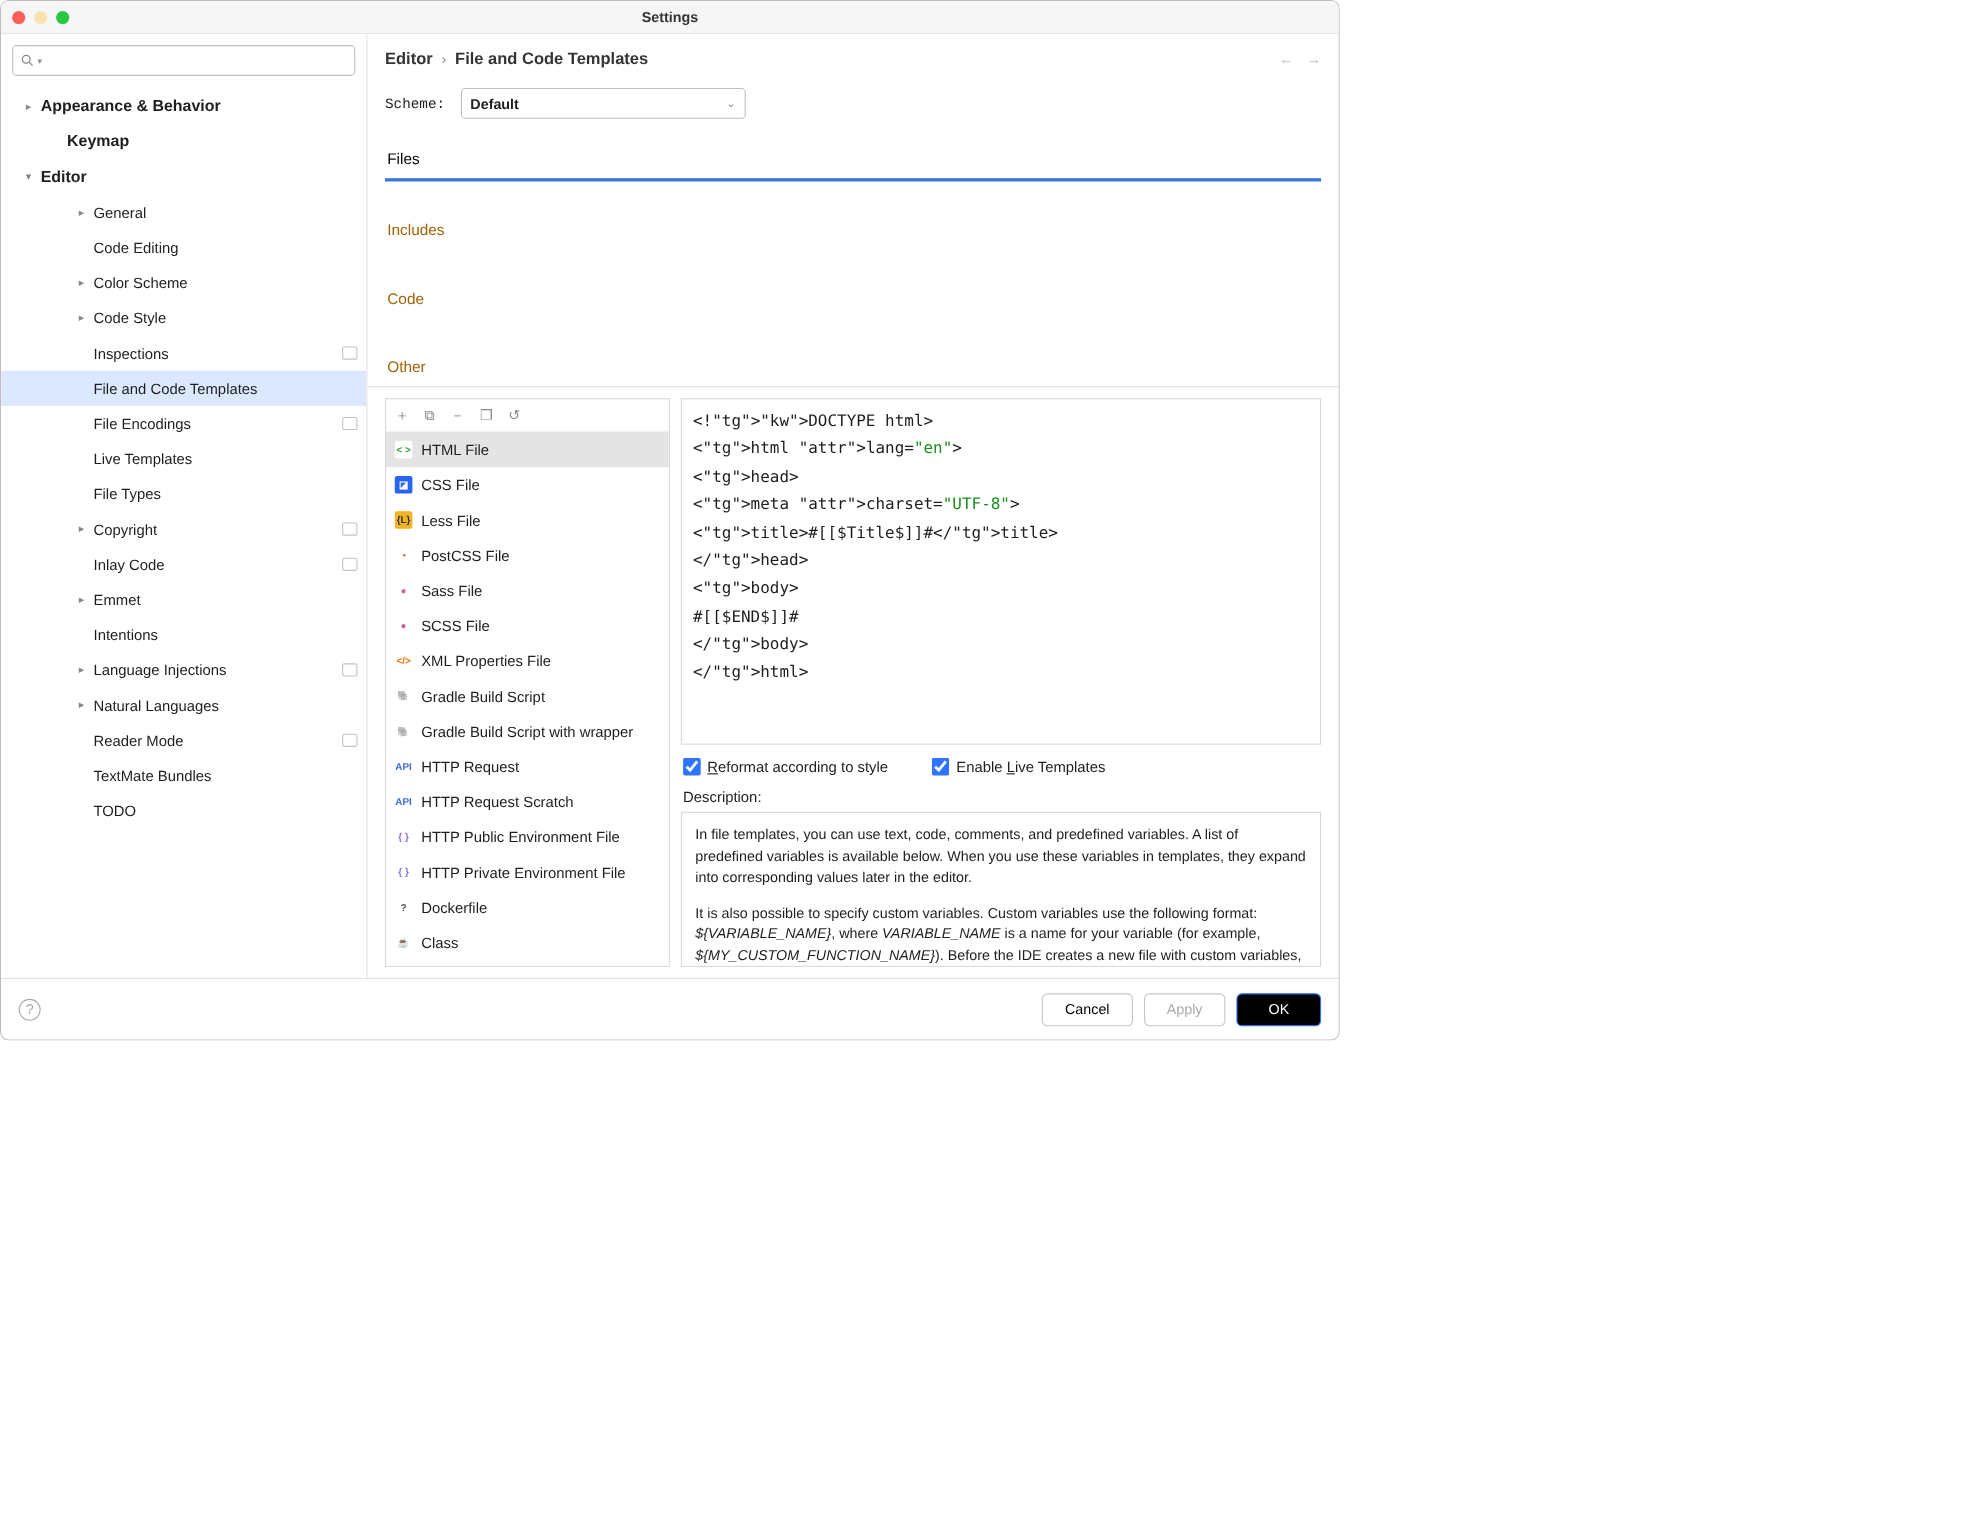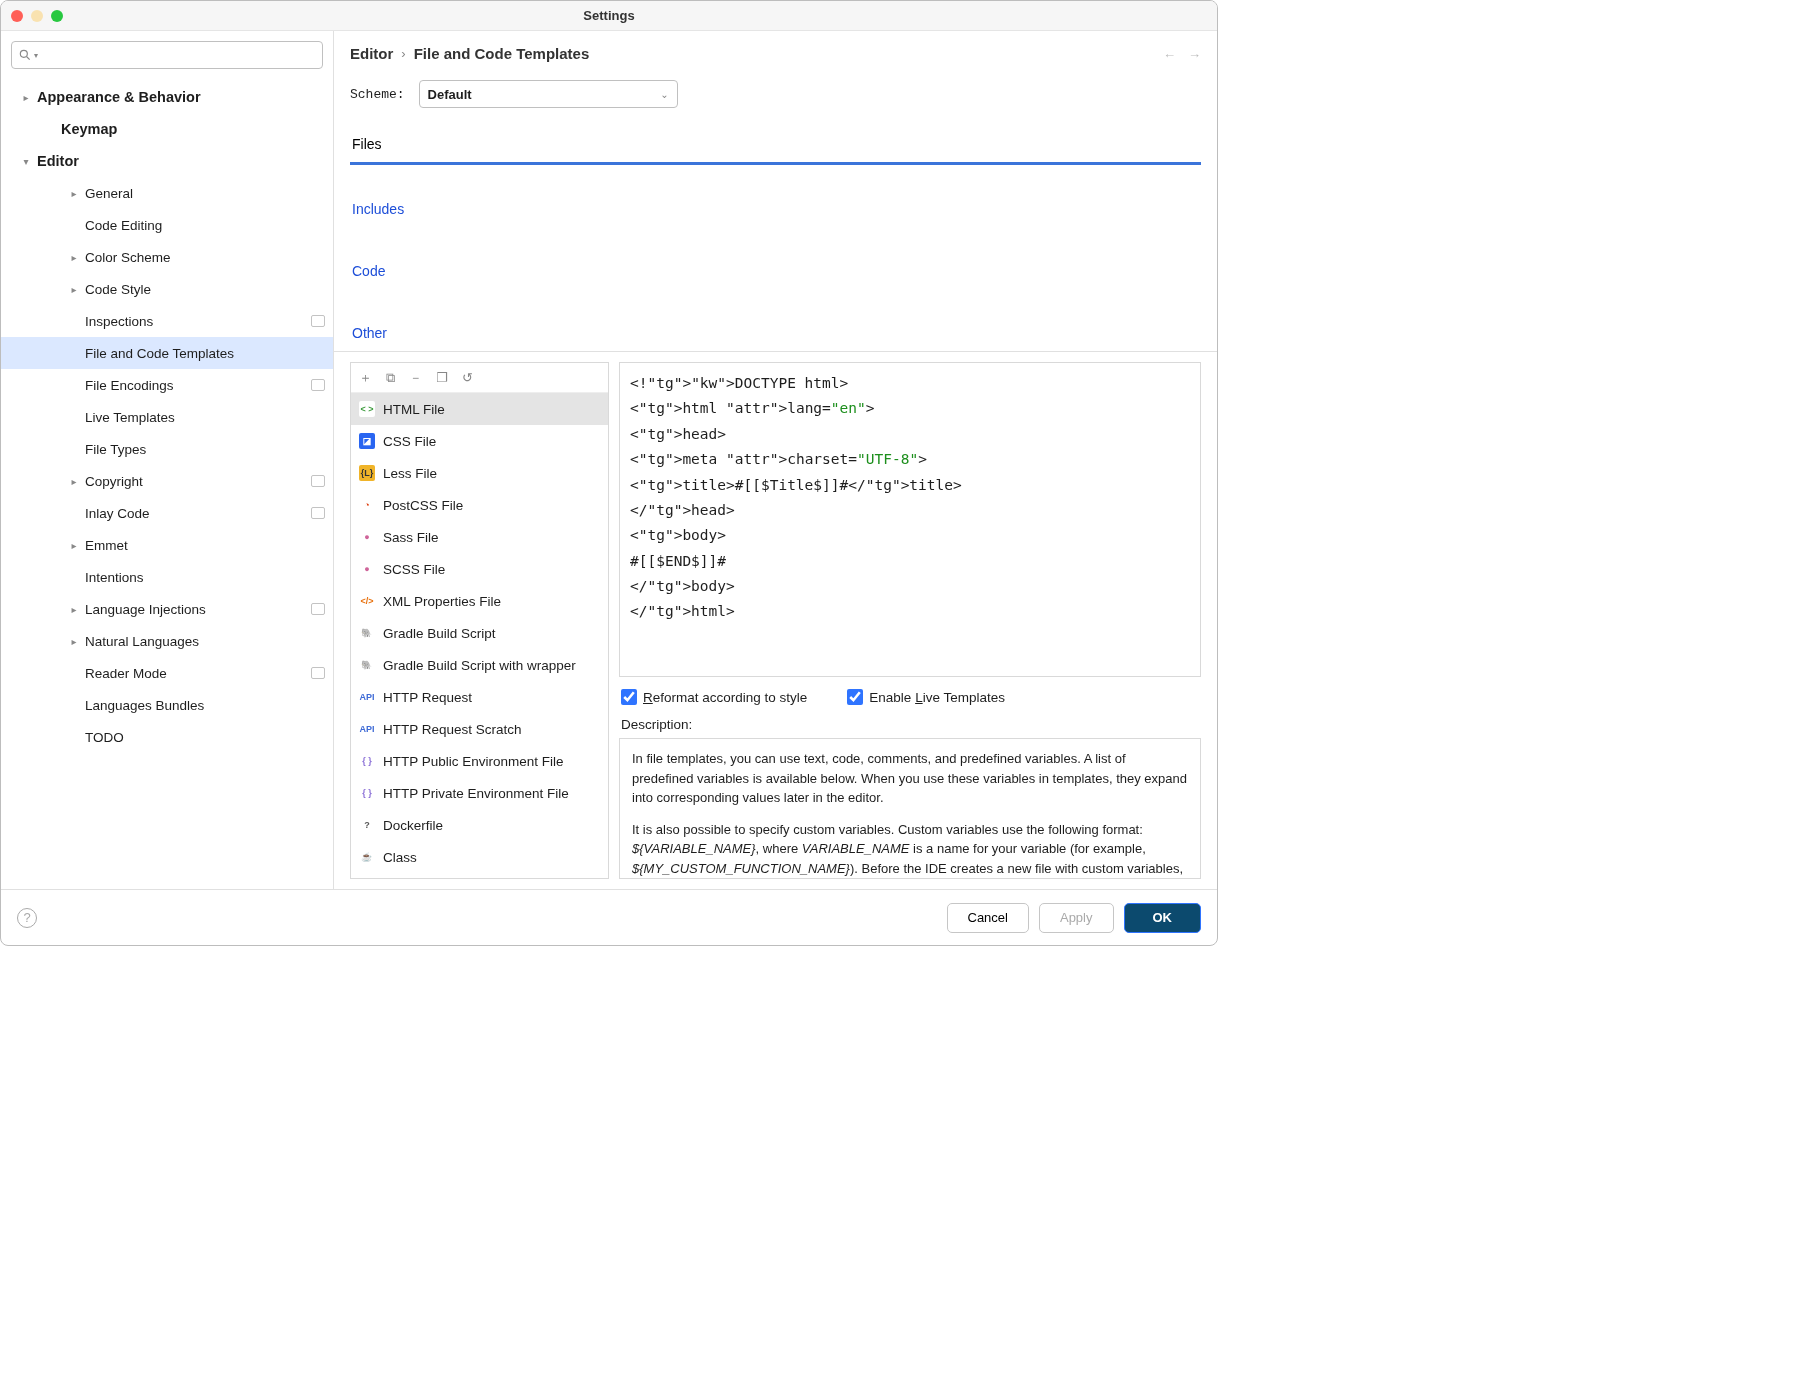--- a/index.html
+++ b/index.html
@@ -28,21 +28,21 @@
 .tree-item .side-icon { width: 14px; height: 12px; border: 1px solid #aaa; border-radius: 2px; margin-right: 8px; opacity: 0.7; }
 .content { flex: 1; display: flex; flex-direction: column; min-width: 0; }
 .breadcrumb { display: flex; align-items: center; padding: 14px 16px 10px 16px; }
 .breadcrumb .bc { font-size: 15px; font-weight: 600; color: #333; }
 .breadcrumb .sep { margin: 0 8px; color: #888; }
 .breadcrumb .navarr { margin-left: auto; display: flex; gap: 12px; color: #bbb; }
 .schemerow { display: flex; align-items: center; padding: 8px 16px 14px 16px; gap: 14px; }
 .schemerow .lbl { font-size: 13px; font-family: Liberation Mono, monospace; }
 .scheme-sel { width: 259px; height: 28px; border: 1px solid #c0c0c0; border-radius: 4px; display: flex; align-items: center; padding: 0 8px; background: #fff; font-size: 13px; justify-content: space-between; }
 .tabs { display: flex; gap: 28px; padding: 0 16px; border-bottom: 1px solid #e0e0e0; margin-top: 6px; flex-direction: column; }
-.tab { padding: 8px 2px 10px 2px; font-size: 14px; color: #1d4ed8; cursor: default; }
+.tab { padding: 8px 2px 10px 2px; font-size: 14px; color: #a16207; cursor: default; }
 .tab.active { color: #000; border-bottom: 3px solid #3b74da; font-weight: 500; }
 .workrow { flex: 1; display: flex; padding: 10px 16px; gap: 10px; min-height: 0; }
 .tpl-panel { width: 259px; border: 1px solid #d9d9d9; display: flex; flex-direction: column; min-height: 0; }
 .tpl-toolbar { height: 30px; display: flex; align-items: center; gap: 14px; padding: 0 8px; border-bottom: 1px solid #eee; color: #888; }
 .tpl-list { flex: 1; overflow: auto; }
 .tpl-item { display: flex; align-items: center; height: 32px; padding: 0 8px; gap: 8px; font-size: 13.5px; white-space: nowrap; overflow: hidden; }
 .tpl-item.sel { background: #e4e4e4; }
 .ticon { width: 16px; height: 16px; display: flex; align-items: center; justify-content: center; font-size: 10px; font-weight: 700; border-radius: 2px; flex-shrink: 0; }
 .editor-side { flex: 1; display: flex; flex-direction: column; min-width: 0; min-height: 0; }
 .code-box { height: 315px; border: 1px solid #d9d9d9; padding: 8px 10px; font-family: "Menlo","Consolas",monospace; font-size: 14.5px; line-height: 1.75; background: #fff; overflow: auto; }
@@ -51,21 +51,21 @@
 .checks label { display: flex; align-items: center; gap: 6px; font-size: 13.5px; }
 .checks input[type=checkbox] { width: 16px; height: 16px; accent-color: #2f74ff; }
 .desc-label { font-size: 13.5px; padding: 0 2px 6px 2px; }
 .desc-box { border: 1px solid #d9d9d9; padding: 10px 12px; font-size: 13px; line-height: 1.5; overflow: auto; flex: 1; min-height: 0; }
 .desc-box i { font-style: italic; }
 .footer { height: 56px; border-top: 1px solid #e0e0e0; display: flex; align-items: center; padding: 0 16px; gap: 10px; }
 .help { width: 20px; height: 20px; border: 1.5px solid #aaa; border-radius: 50%; display: flex; align-items: center; justify-content: center; color: #aaa; font-size: 13px; }
 .spacer { flex: 1; }
 .btn { height: 30px; padding: 0 20px; border: 1px solid #c6c6c6; border-radius: 5px; background: #fff; font-size: 13px; }
 .btn.disabled { color: #aaa; }
-.btn.primary { background: #0c4a6e; border-color: #2f74ff; color: #fff; font-weight: 700; padding: 0 28px; }
+.btn.primary { background: #000000; border-color: #2f74ff; color: #fff; font-weight: 400; padding: 0 28px; }
 </style>
 </head>
 <body>
 
 <div class="window">
   <div class="titlebar">
     <div class="traffic">
       <div class="dot red"></div>
       <div class="dot yellow"></div>
       <div class="dot green"></div>
@@ -162,21 +162,21 @@
             <span class="chev">▸</span>
             <span class="lbl">Natural Languages</span>
           </div>
           <div class="tree-item indent2">
             <span class="chev"></span>
             <span class="lbl">Reader Mode</span>
             <span class="side-icon"></span>
           </div>
           <div class="tree-item indent2">
             <span class="chev"></span>
-            <span class="lbl">Languages Bundles</span>
+            <span class="lbl">TextMate Bundles</span>
           </div>
           <div class="tree-item indent2">
             <span class="chev"></span>
             <span class="lbl">TODO</span>
           </div>
         </div>
     </div>
 
     <div class="content">
       <div class="breadcrumb">

